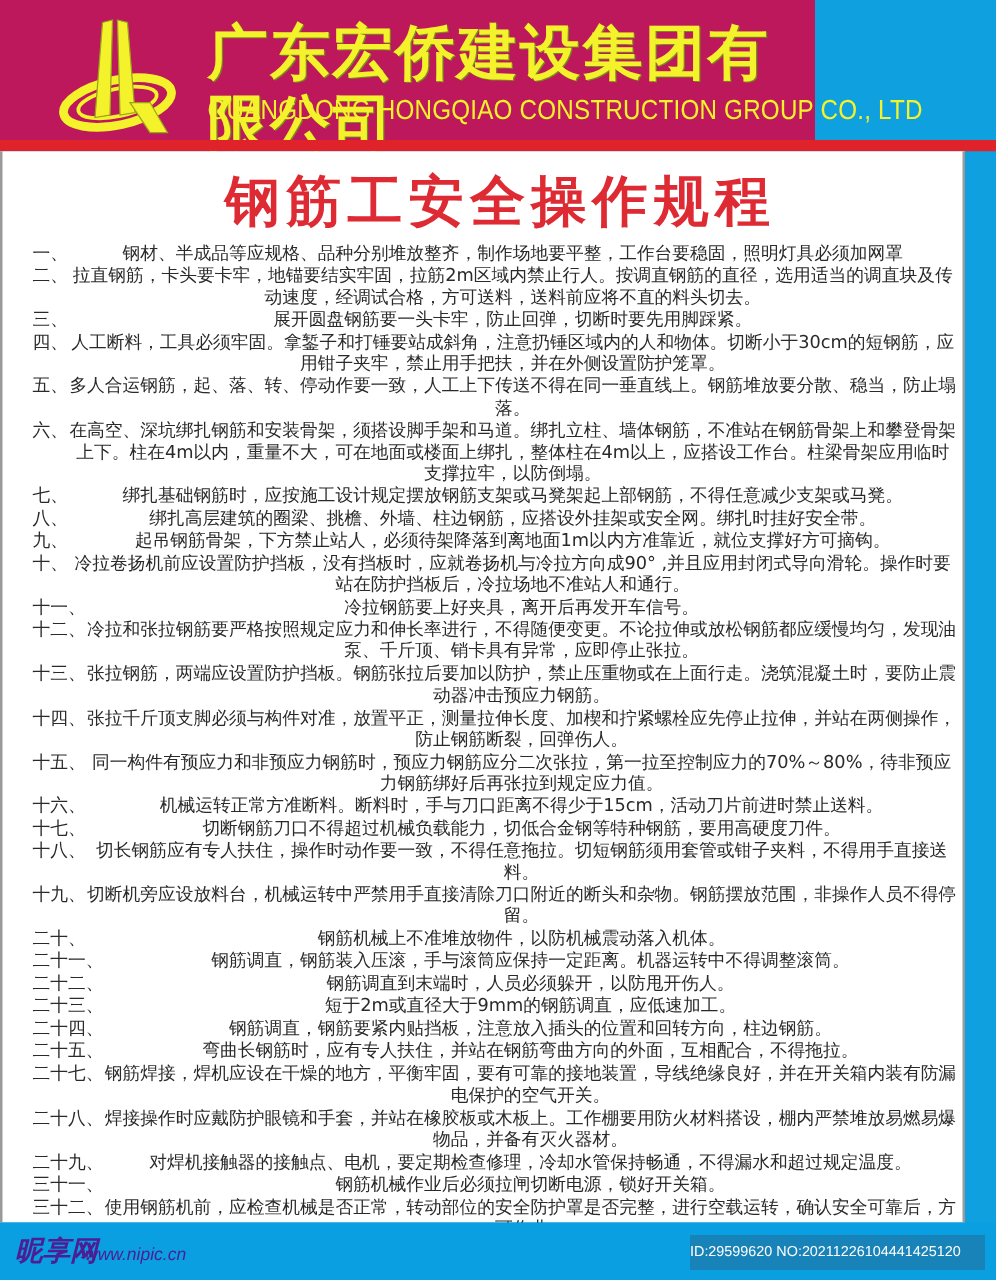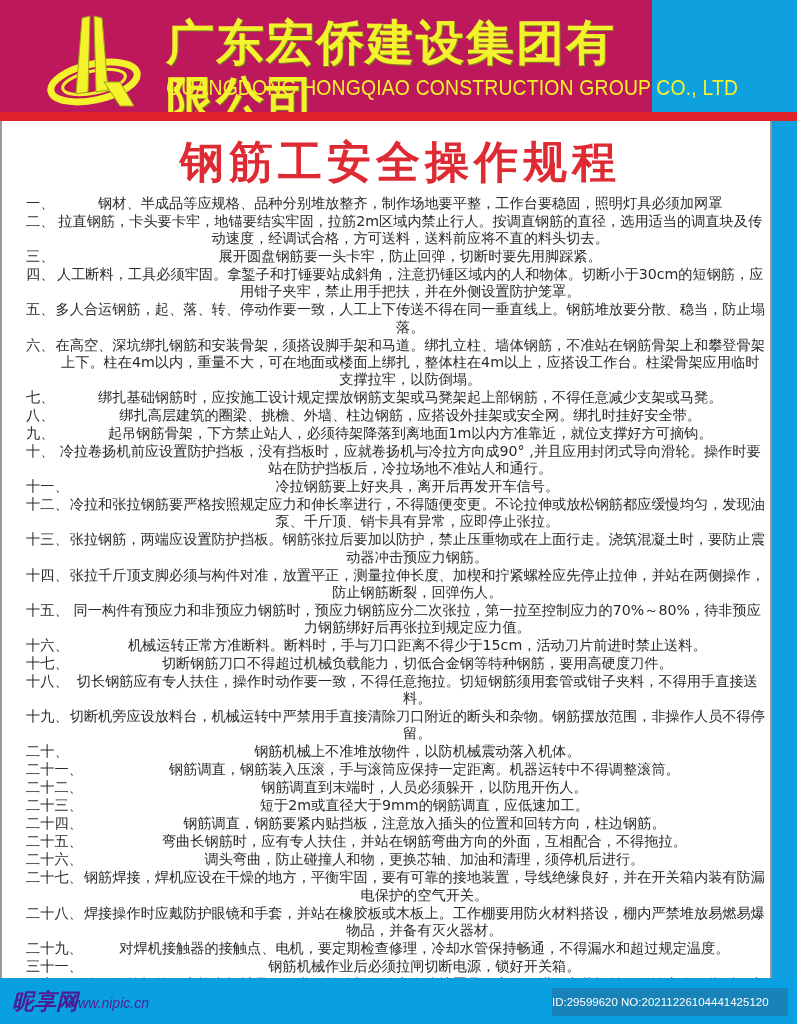--- a/index.html
+++ b/index.html
@@ -178,24 +178,20 @@
       </li>
       <li class="rule">
         <span class="num">二十四、</span>
         <span class="txt">钢筋调直，钢筋要紧内贴挡板，注意放入插头的位置和回转方向，柱边钢筋。</span>
       </li>
       <li class="rule">
         <span class="num">二十五、</span>
         <span class="txt">弯曲长钢筋时，应有专人扶住，并站在钢筋弯曲方向的外面，互相配合，不得拖拉。</span>
       </li>
       <li class="rule">
-        <span class="num">二十六、</span>
-        <span class="txt">调头弯曲，防止碰撞人和物，更换芯轴、加油和清理，须停机后进行。</span>
-      </li>
-      <li class="rule">
         <span class="num">二十七、</span>
         <span class="txt">钢筋焊接，焊机应设在干燥的地方，平衡牢固，要有可靠的接地装置，导线绝缘良好，并在开关箱内装有防漏电保护的空气开关。</span>
       </li>
       <li class="rule">
         <span class="num">二十八、</span>
         <span class="txt">焊接操作时应戴防护眼镜和手套，并站在橡胶板或木板上。工作棚要用防火材料搭设，棚内严禁堆放易燃易爆物品，并备有灭火器材。</span>
       </li>
       <li class="rule">
         <span class="num">二十九、</span>
         <span class="txt">对焊机接触器的接触点、电机，要定期检查修理，冷却水管保持畅通，不得漏水和超过规定温度。</span>

